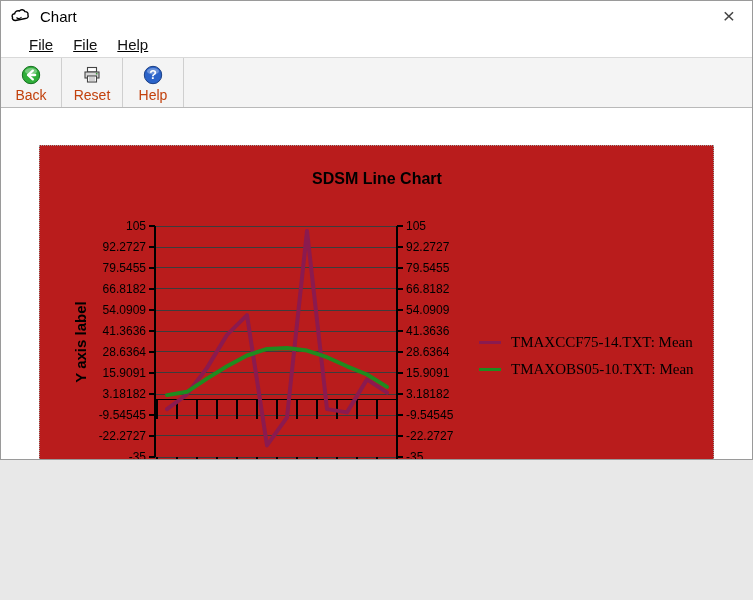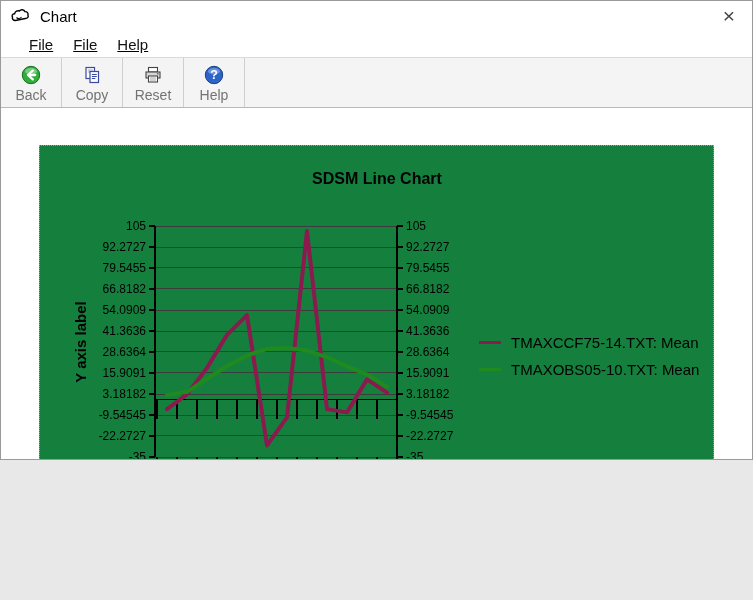--- a/index.html
+++ b/index.html
@@ -24,35 +24,35 @@
   
   .toolbar{
     height:51px;background:#f4f4f4;border-top:1px solid #d9d9d9;
     border-bottom:1px solid #b9b9b9;display:flex;align-items:stretch;
   }
   .tool-btn{
     width:61px;display:flex;flex-direction:column;align-items:center;
     justify-content:center;border-right:1px solid #cfcfcf;padding-top:2px;
   }
   .tool-btn .t-icon{height:21px;display:flex;align-items:center;justify-content:center;}
-  .tool-btn .t-label{font-size:14px;color:#737373;margin-top:1px;}
+  .tool-btn .t-label{font-size:14px;color:#c2410c;margin-top:1px;}
   
   .content{position:relative;width:100%;height:491px;background:#fff;}
   .chart-panel{
     position:absolute;left:38px;top:37px;width:675px;height:410px;
-    border:1px dotted #9f9f9f;background:#15803d;text-align:center;
+    border:1px dotted #9f9f9f;background:#b91c1c;text-align:center;
   }
   .chart-panel svg{position:absolute;left:0;top:0;}
   .c-title{font-family:"Liberation Sans","DejaVu Sans",sans-serif;font-size:16px;font-weight:bold;fill:#000;}
   .c-ylabel{font-family:"Liberation Sans","DejaVu Sans",sans-serif;font-size:15px;font-weight:bold;fill:#000;}
   .tick-label{font-family:"Liberation Sans","DejaVu Sans",sans-serif;font-size:12px;fill:#000;}
   .grid{stroke:#3c3c3c;stroke-width:1;shape-rendering:crispEdges;}
   .axis{stroke:#000;stroke-width:1.2;shape-rendering:crispEdges;}
   .legend{position:absolute;left:439px;top:183px;}
-  .legend-entry{display:flex;align-items:center;height:27px;}
+  .legend-entry{display:flex;align-items:center;height:27px;font-family:Liberation Serif, serif;}
   .legend-swatch{display:inline-block;width:22px;height:3px;margin-right:10px;}
   .legend-label{font-size:15px;color:#000;white-space:nowrap;}
 </style>
 </head>
 <body>
 
 <div class="window">
 
   <div class="titlebar">
     <span class="app-icon">
@@ -80,31 +80,20 @@
           <ellipse cx="10" cy="6.3" rx="6" ry="3.2" fill="rgba(255,255,255,0.35)"></ellipse>
           <path d="M11.8 5.6 L7 10 L11.8 14.4" fill="none" stroke="#fff" stroke-width="2.3" stroke-linecap="round" stroke-linejoin="round"></path>
           <line x1="7.4" y1="10" x2="14.2" y2="10" stroke="#fff" stroke-width="2.3" stroke-linecap="round"></line>
         </svg>
       </span>
       <span class="t-label">Back</span>
     </div>
 
 
 
-    <div class="tool-btn">
-      <span class="t-icon">
-        <svg width="20" height="20" viewBox="0 0 20 20">
-          <rect x="4" y="2.5" width="8.5" height="11" fill="#fff" stroke="#3a4aa0" stroke-width="1.2"></rect>
-          <path d="M5.8 5 h5 M5.8 7 h5" stroke="#9aa4d6" stroke-width="1"></path>
-          <rect x="8" y="6.5" width="8.5" height="11" fill="#fff" stroke="#3a4aa0" stroke-width="1.2"></rect>
-          <path d="M9.8 9.5 h5 M9.8 11.5 h5 M9.8 13.5 h3.5" stroke="#3a4aa0" stroke-width="1"></path>
-        </svg>
-      </span>
-      <span class="t-label">Copy</span>
-    </div>
 
     <div class="tool-btn">
       <span class="t-icon">
         <svg width="20" height="20" viewBox="0 0 20 20">
           <rect x="5.5" y="2.5" width="9" height="4.5" fill="#fff" stroke="#444" stroke-width="1.1"></rect>
           <rect x="3" y="7" width="14" height="6" fill="#d7d7d7" stroke="#444" stroke-width="1.1"></rect>
           <circle cx="14.7" cy="8.7" r="0.9" fill="#3f8f3f"></circle>
           <rect x="5.5" y="11" width="9" height="6" fill="#fff" stroke="#444" stroke-width="1.1"></rect>
           <path d="M7 13 h6 M7 15 h6" stroke="#999" stroke-width="0.9"></path>
         </svg>

